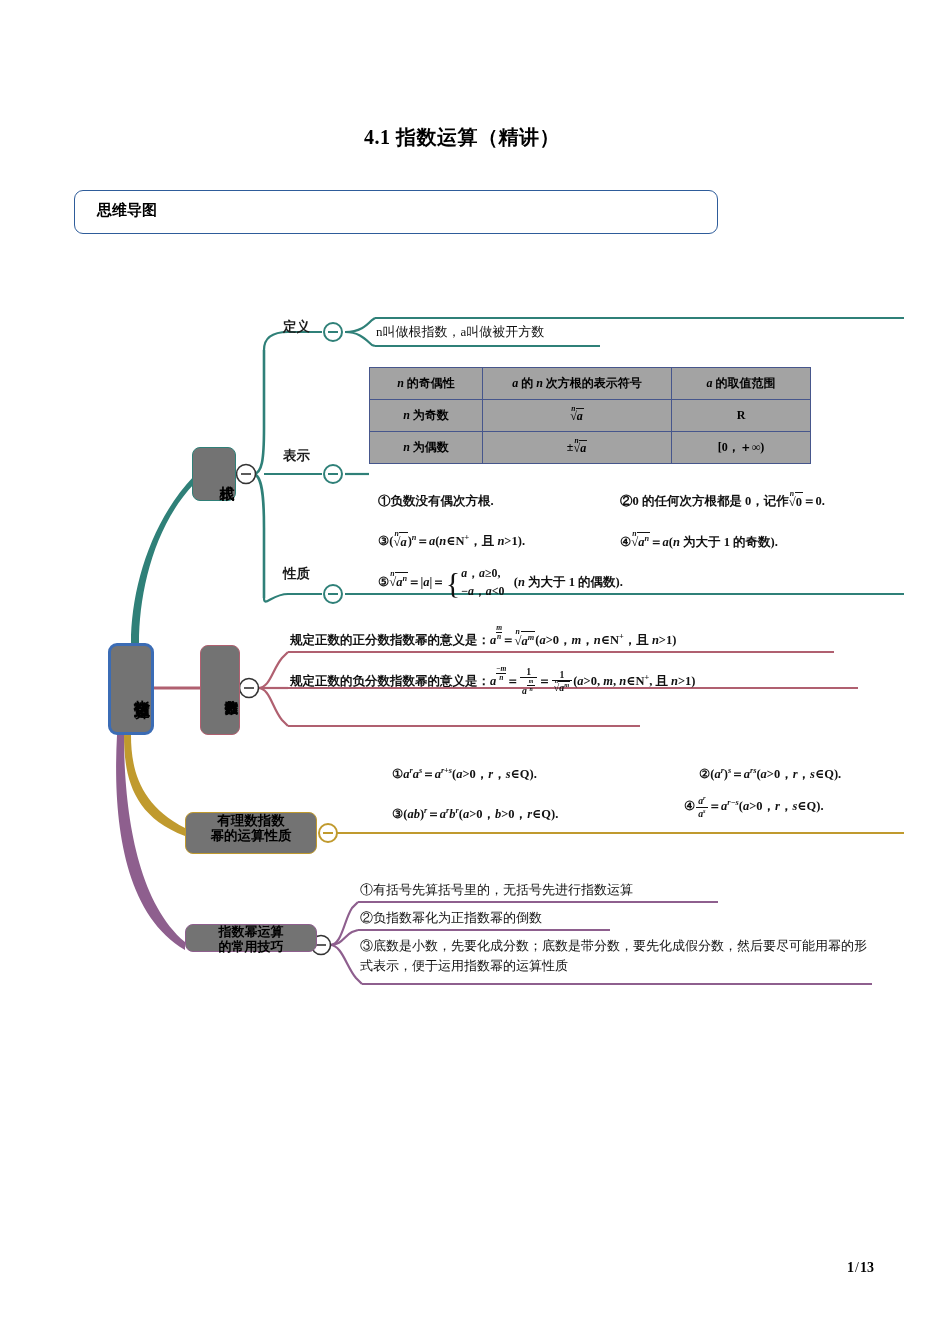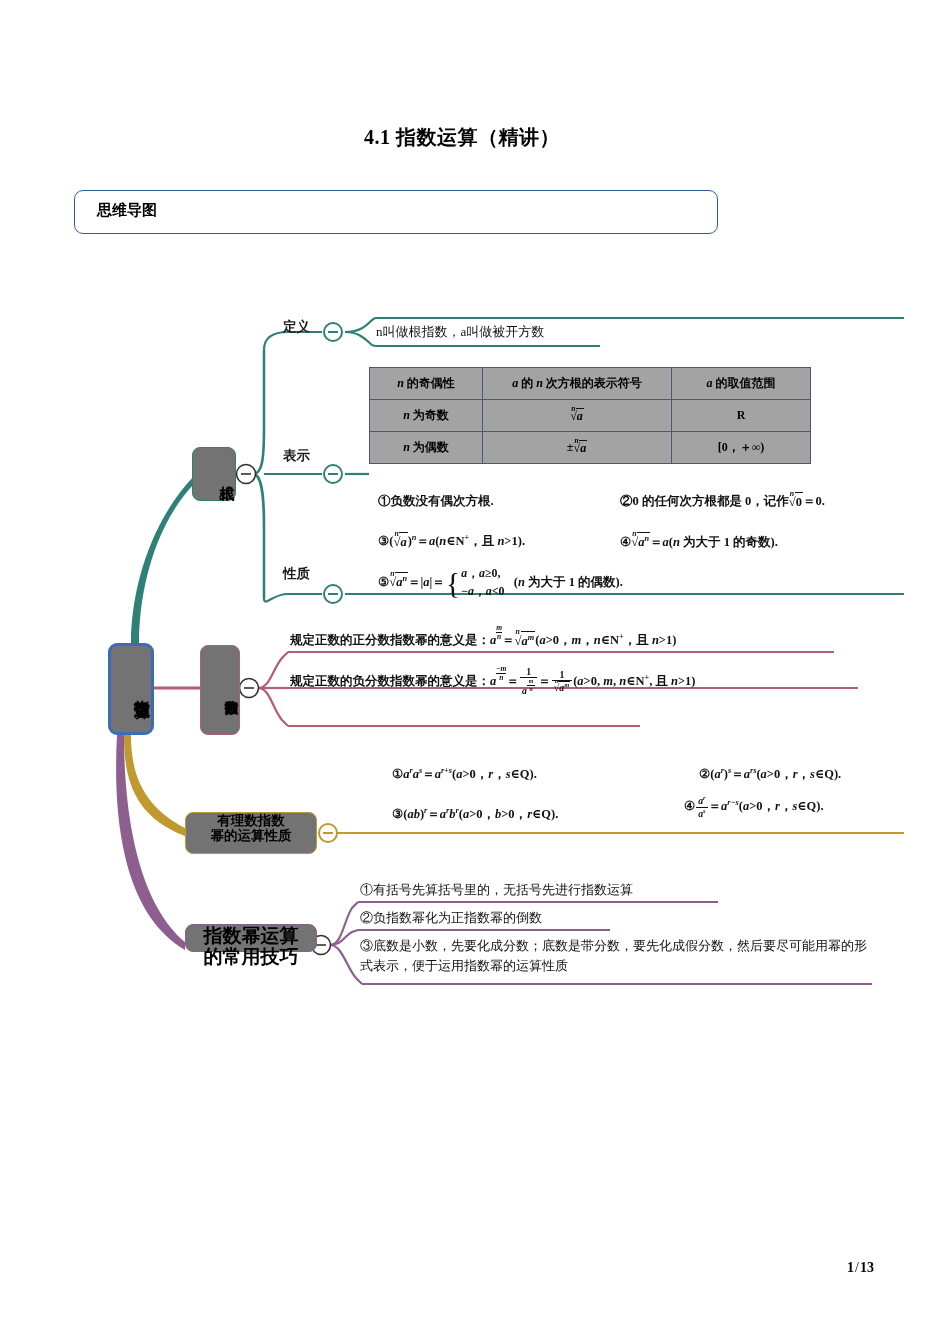--- a/index.html
+++ b/index.html
@@ -74,21 +74,21 @@
     letter-spacing:0.5px;
   }
   .node-youli {
     left:185px; top:552px; width:132px; height:42px;
     border:1.6px solid #c09a2e;
     font-size:13.5px;
   }
   .node-jiqiao {
     left:185px; top:664px; width:132px; height:28px;
     border:1.6px solid #8e5f8e;
-    font-size:19px;
+    font-size:13px;
   }
 
   
   .branch-label {
     position:absolute;
     font-family:"Liberation Serif","DejaVu Serif",serif;
     font-size:13.5px; font-weight:bold;
     color:#1d1d1d;
   }
   .lbl-dingyi  { left:283px; top:58px; }

